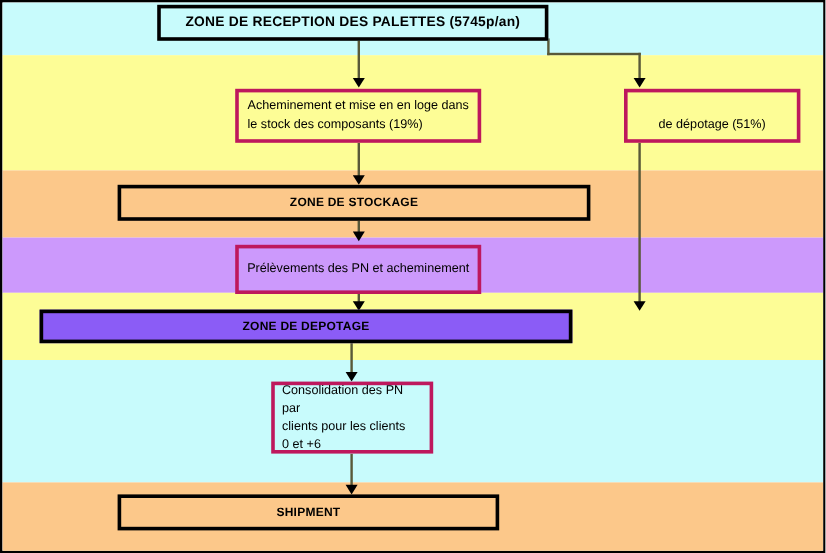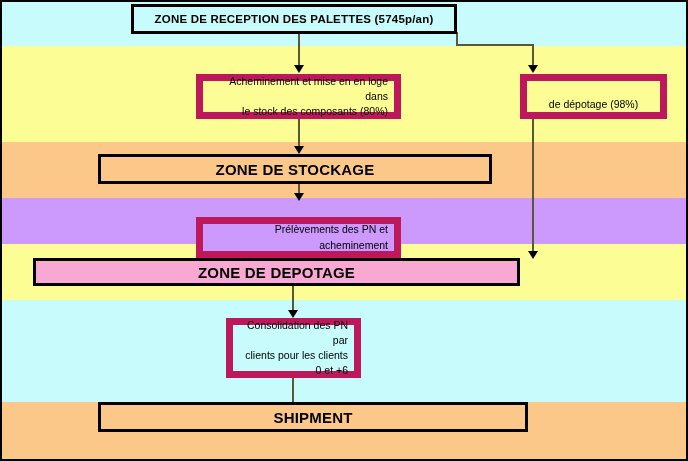--- a/index.html
+++ b/index.html
@@ -38,32 +38,32 @@
     border-right: 5px solid transparent;
     border-top: 8px solid #000000;
   }
   
   .box {
     position: absolute;
     box-sizing: border-box;
     display: flex;
     align-items: center;
     justify-content: center;
-    text-align: right;
+    text-align: left;
     color: #000000;
   }
   .box-thin {
-    border: 7px solid #be185d;
+    border: 3px solid #be185d;
     font-size: 10.5px;
     line-height: 1.45;
     font-weight: normal;
   }
   .box-thick {
     border: 3px solid #000000;
-    font-size: 15px;
+    font-size: 10px;
     font-weight: bold;
     letter-spacing: 0.2px;
   }
   .box-title {
     border: 3px solid #000000;
     font-size: 11.5px;
     font-weight: bold;
     letter-spacing: 0.2px;
   }
   .box-inner { padding: 0 6px; }
@@ -107,50 +107,50 @@
   <div class="conn v" style="left:290px;top:376px;height:28px;"></div>
   <div class="arrowhead" style="left:286px;top:402px;"></div>
 
   <div class="box box-title" style="left:129px;top:2px;width:326px;height:30px;background:#C8FBFC;">
     <span class="box-inner">ZONE DE RECEPTION DES PALETTES (5745p/an)</span>
   </div>
 
   <div class="box box-thin" style="left:194px;top:72px;width:205px;height:45px;background:#FDFD96;">
     <span class="box-inner">
       <span>Acheminement et mise en en loge dans</span><br>
-      <span>le stock des composants (80%)</span>
+      <span>le stock des composants (19%)</span>
     </span>
   </div>
 
   <div class="box box-thin" style="left:518px;top:72px;width:147px;height:45px;background:#FDFD96;">
     <span class="box-inner">
       <br>
-      <span>de dépotage (98%)</span>
+      <span>de dépotage (51%)</span>
     </span>
   </div>
 
   <div class="box box-thick" style="left:96px;top:152px;width:394px;height:30px;background:#FCC88A;">
     <span class="box-inner">ZONE DE STOCKAGE</span>
   </div>
 
-  <div class="box box-thin" style="left:194px;top:215px;width:205px;height:41px;background:#CC99FC;">
+  <div class="box box-thin" style="left:194px;top:202px;width:205px;height:41px;background:#CC99FC;">
     <span class="box-inner">
       <span>Prélèvements des PN et acheminement</span><br>
     </span>
   </div>
 
-  <div class="box box-thick" style="left:31px;top:256px;width:487px;height:28px;background:#f9a8d4;">
+  <div class="box box-thick" style="left:31px;top:256px;width:444px;height:28px;background:#8b5cf6;">
     <span class="box-inner">ZONE DE DEPOTAGE</span>
   </div>
 
   <div class="box box-thin" style="left:224px;top:316px;width:135px;height:60px;background:#C8FBFC;">
     <span class="box-inner">
       <span>Consolidation des PN par</span><br>
       <span>clients pour les clients</span><br>
       <span>0 et +6</span>
     </span>
   </div>
 
-  <div class="box box-thick" style="left:96px;top:400px;width:430px;height:30px;background:#FCC88A;">
+  <div class="box box-thick" style="left:96px;top:410px;width:318px;height:30px;background:#FCC88A;">
     <span class="box-inner">SHIPMENT</span>
   </div>
 
 </div>
 
 </body></html>

